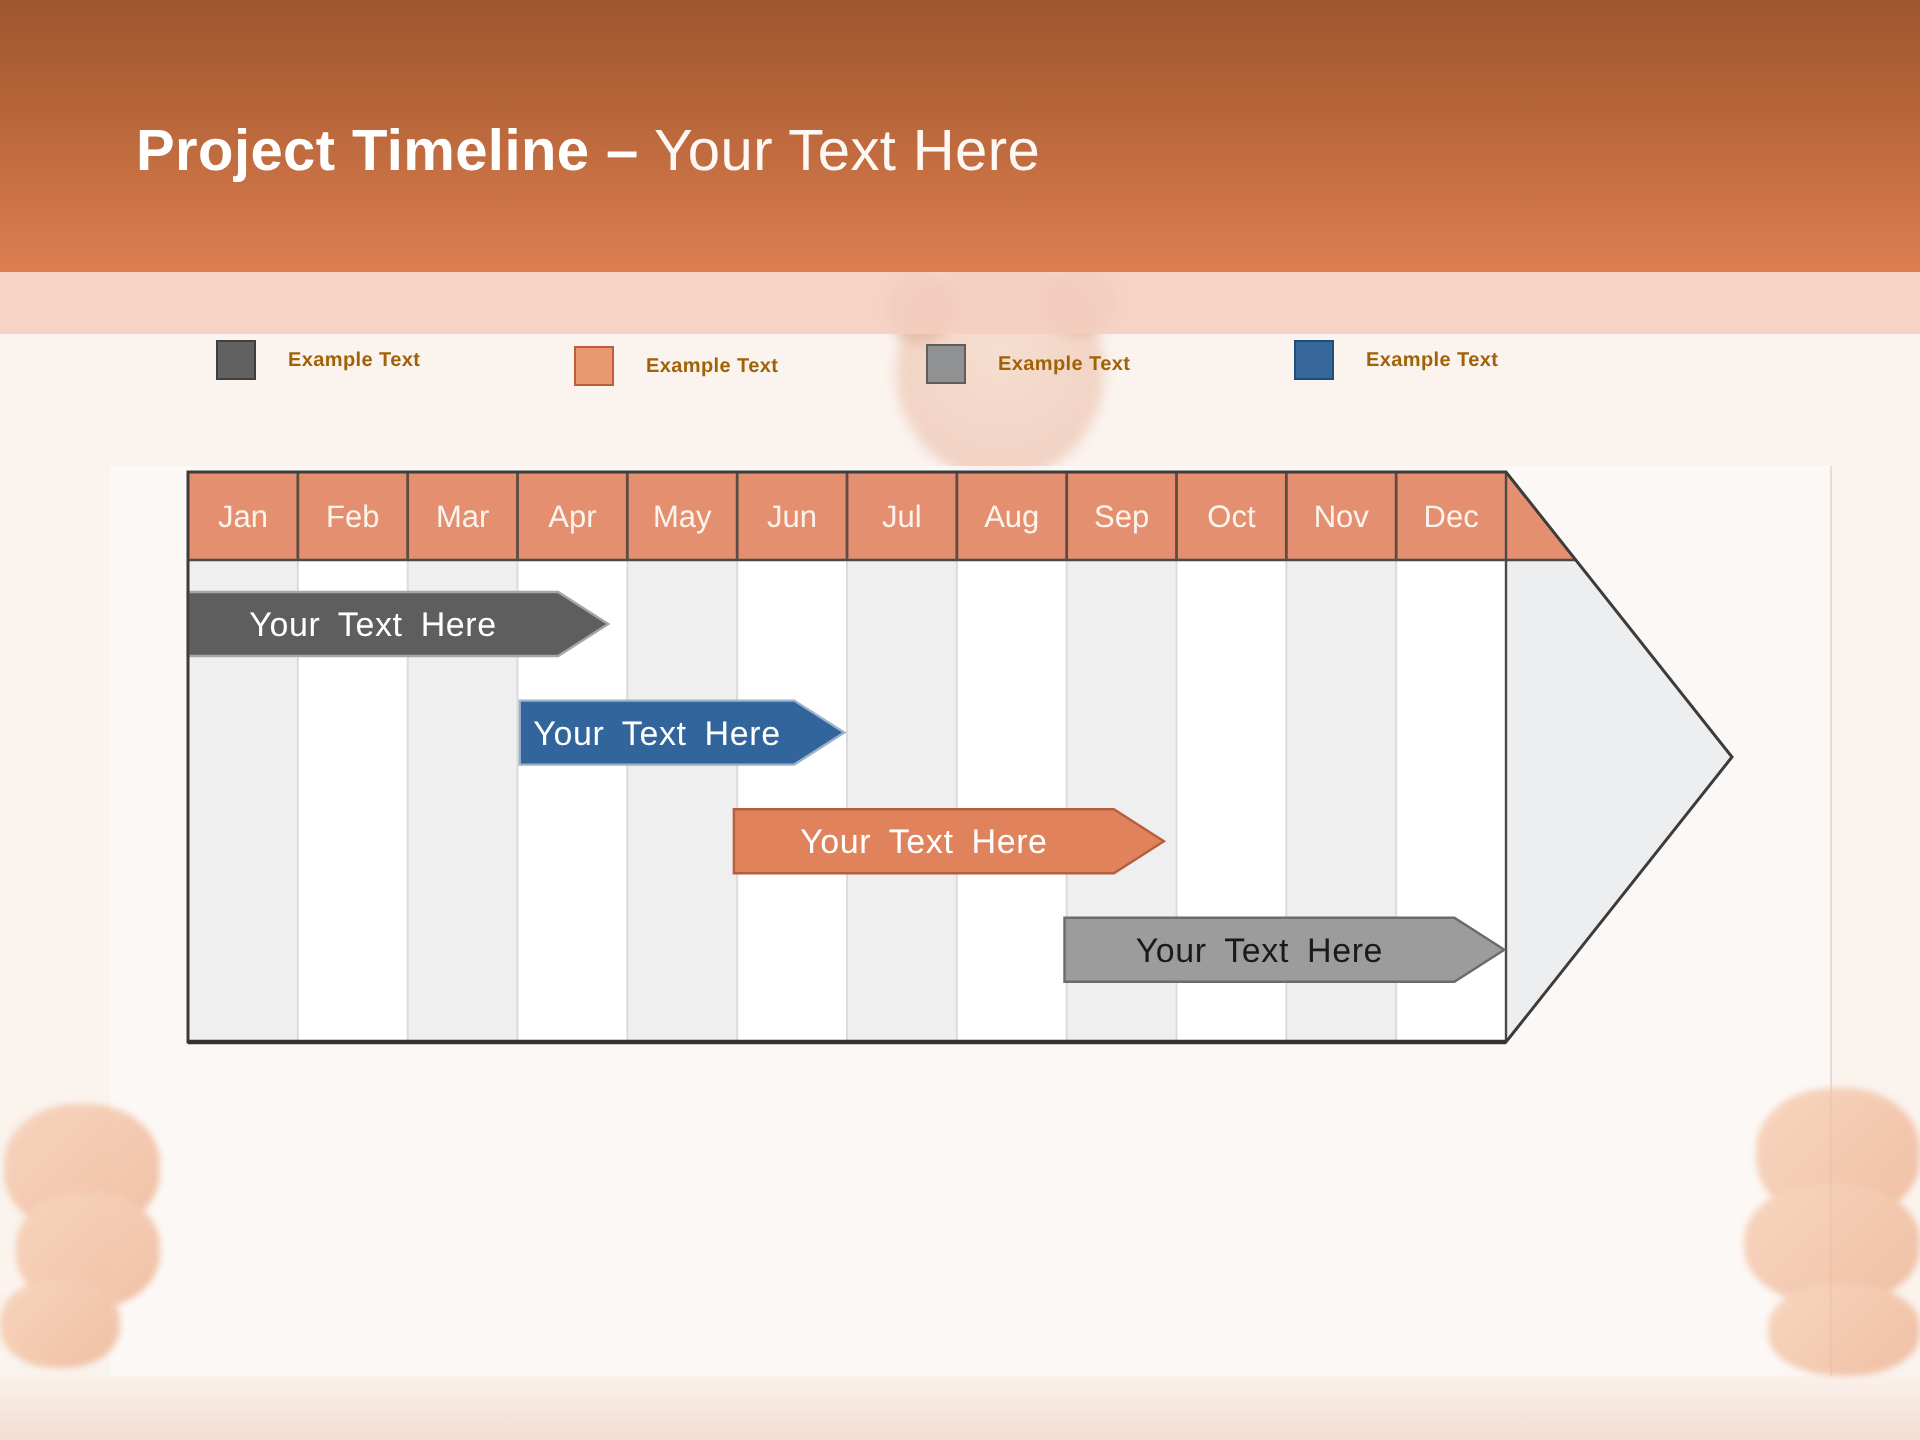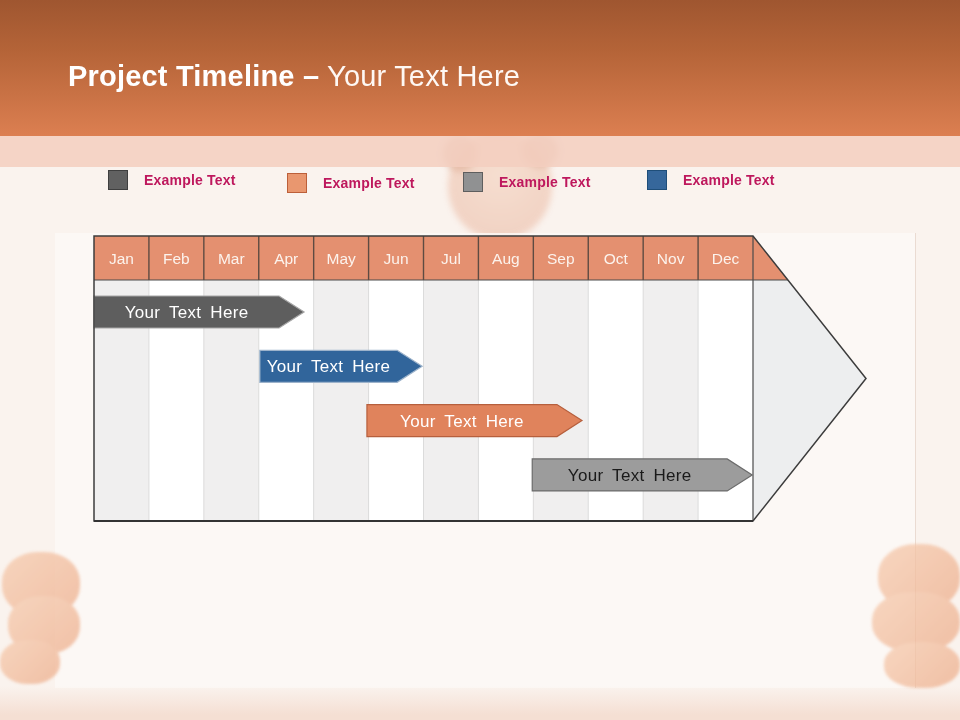--- a/index.html
+++ b/index.html
@@ -39,21 +39,21 @@
     background:linear-gradient(to bottom,#9F5630 0%, #B56438 38%, #DC7F51 100%);
   }
   .title{position:absolute;left:68px;top:60px;font-size:29px;color:#FFFFFF;letter-spacing:.2px;white-space:nowrap;}
   .title .b{font-weight:700;}
   .title .r{font-weight:400;color:#FEF8F4;}
   .pink-band{position:absolute;left:0;top:136px;width:960px;height:31px;background:rgba(243,206,191,.86);}
   
   .legend{position:absolute;left:0;top:170px;width:960px;height:26px;}
   .legend-item{position:absolute;display:flex;align-items:center;}
   .legend-swatch{width:20px;height:20px;border:1px solid #000;box-sizing:border-box;margin-right:16px;flex:0 0 auto;}
-  .legend-label{font-size:14px;font-weight:700;color:#be185d;letter-spacing:.2px;white-space:nowrap;}
+  .legend-label{font-size:10px;font-weight:700;color:#a16207;letter-spacing:.2px;white-space:nowrap;}
   
   .timeline{position:absolute;left:92px;top:233px;width:780px;height:292px;}
   .reflection{position:absolute;left:108px;top:524px;width:780px;height:132px;overflow:hidden;pointer-events:none;
     opacity:.09;
     -webkit-mask-image:linear-gradient(to bottom, rgba(0,0,0,.95), rgba(0,0,0,0) 80%);
     mask-image:linear-gradient(to bottom, rgba(0,0,0,.95), rgba(0,0,0,0) 80%);}
   svg text{font-family:"Liberation Sans", sans-serif;}
 </style>
 </head>
 <body>

